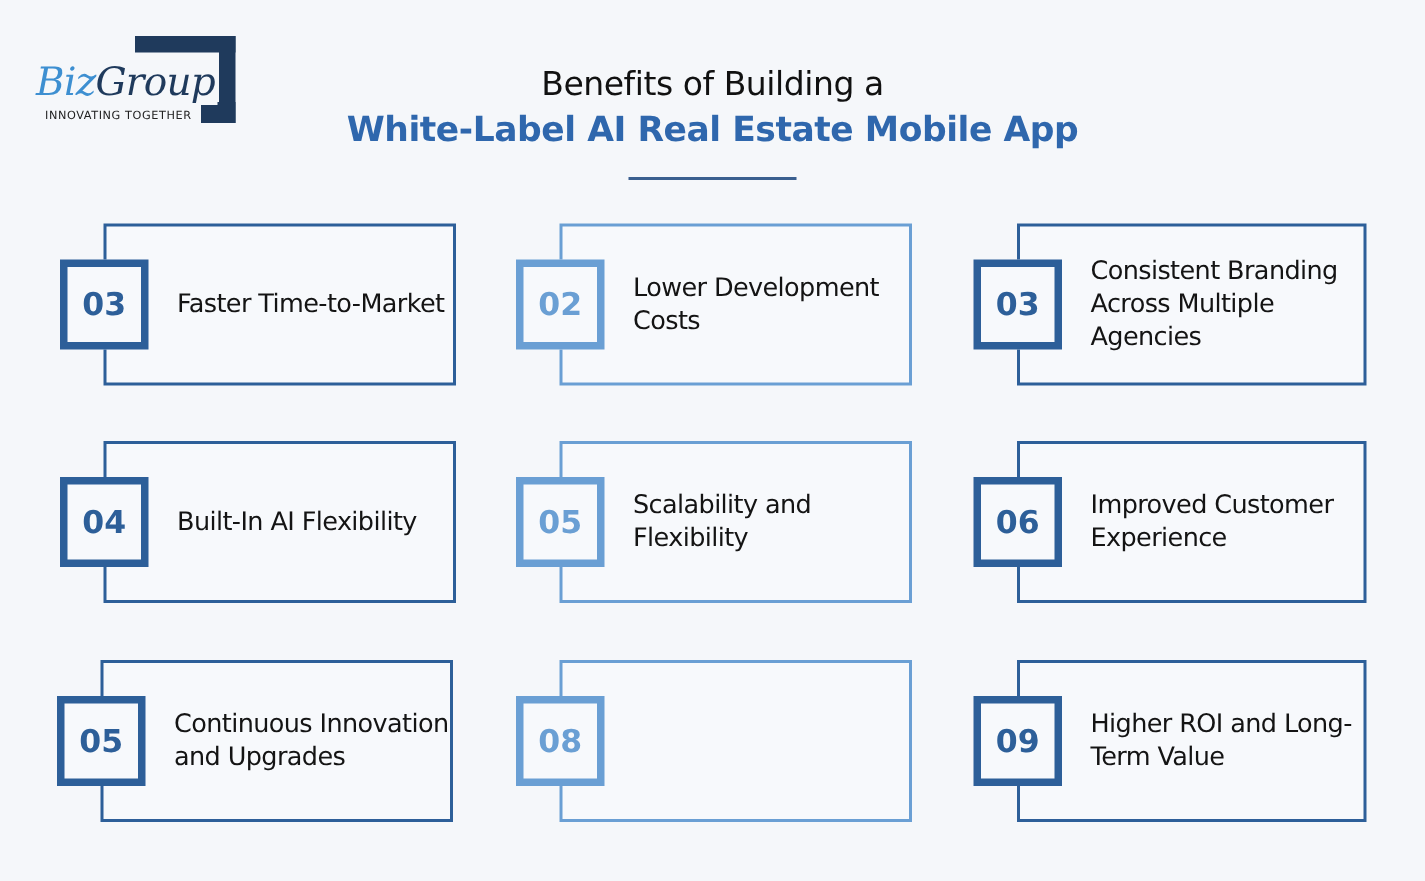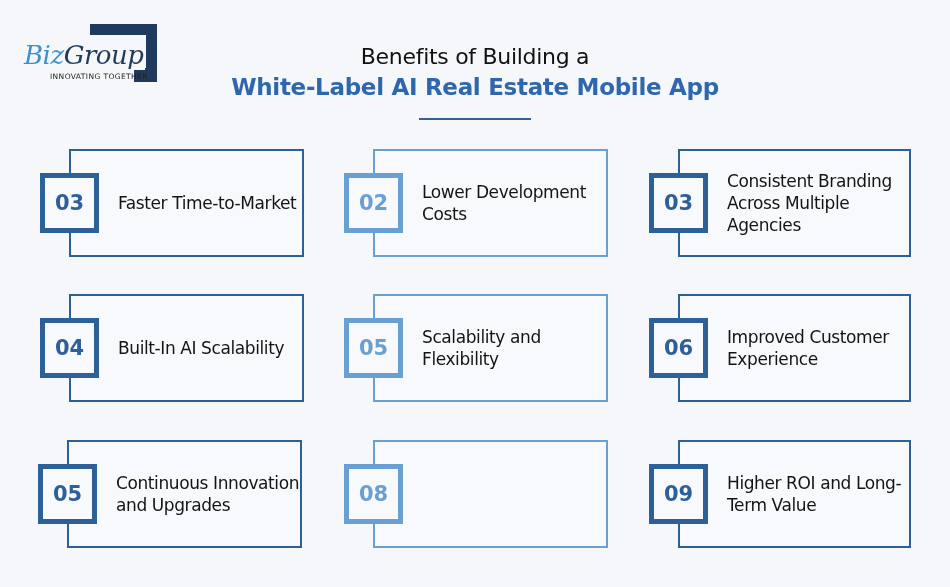--- a/index.html
+++ b/index.html
@@ -23,21 +23,21 @@
     }
     .logo-text {
       position: absolute; left: 2px; top: 16px;
       font-family: "DejaVu Serif", serif; font-style: italic; font-size: 26px;
       color: #1f3a5c; letter-spacing: -0.5px; white-space: nowrap;
       background: #f5f7fa; padding-right: 2px;
     }
     .logo-text .biz { color: #3d8fd1; }
     .logo-tag {
       position: absolute; left: 8px; top: 48px; font-size: 7.5px; letter-spacing: 0.4px;
-      color: #222; white-space: nowrap; font-family: "DejaVu Sans", sans-serif; margin-left: 20px;
+      color: #222; white-space: nowrap; font-family: "DejaVu Sans", sans-serif;
     }
 
     .title {
       position: absolute; left: 0; width: 950px; top: 42px; text-align: center;
     }
     .title-line1 { font-size: 22px; color: #111; line-height: 30px; font-family: "DejaVu Sans", sans-serif; letter-spacing: -0.3px; }
     .title-line2 { font-size: 23px; color: #2f67ad; font-weight: bold; line-height: 30px; font-family: "DejaVu Sans", sans-serif; letter-spacing: -0.3px; }
     .title-underline {
       position: absolute; left: 419px; top: 118px; width: 112px; height: 2px; background: #3a5f8f;
     }
@@ -89,21 +89,21 @@
 </div>
 <div class="card" style="left:649px; top:149px;">
   <div class="card-box" style="width:233px;"></div>
   <div class="card-num">03</div>
   <div class="card-text">Consistent Branding Across Multiple Agencies</div>
 </div>
 
 <div class="card" style="left:40px; top:294px;">
   <div class="card-box"></div>
   <div class="card-num">04</div>
-  <div class="card-text">Built-In AI Scalability</div>
+  <div class="card-text">Built-In AI Flexibility</div>
 </div>
 <div class="card light" style="left:344px; top:294px;">
   <div class="card-box"></div>
   <div class="card-num">05</div>
   <div class="card-text">Scalability and Flexibility</div>
 </div>
 <div class="card" style="left:649px; top:294px;">
   <div class="card-box" style="width:233px;"></div>
   <div class="card-num">06</div>
   <div class="card-text">Improved Customer Experience</div>

